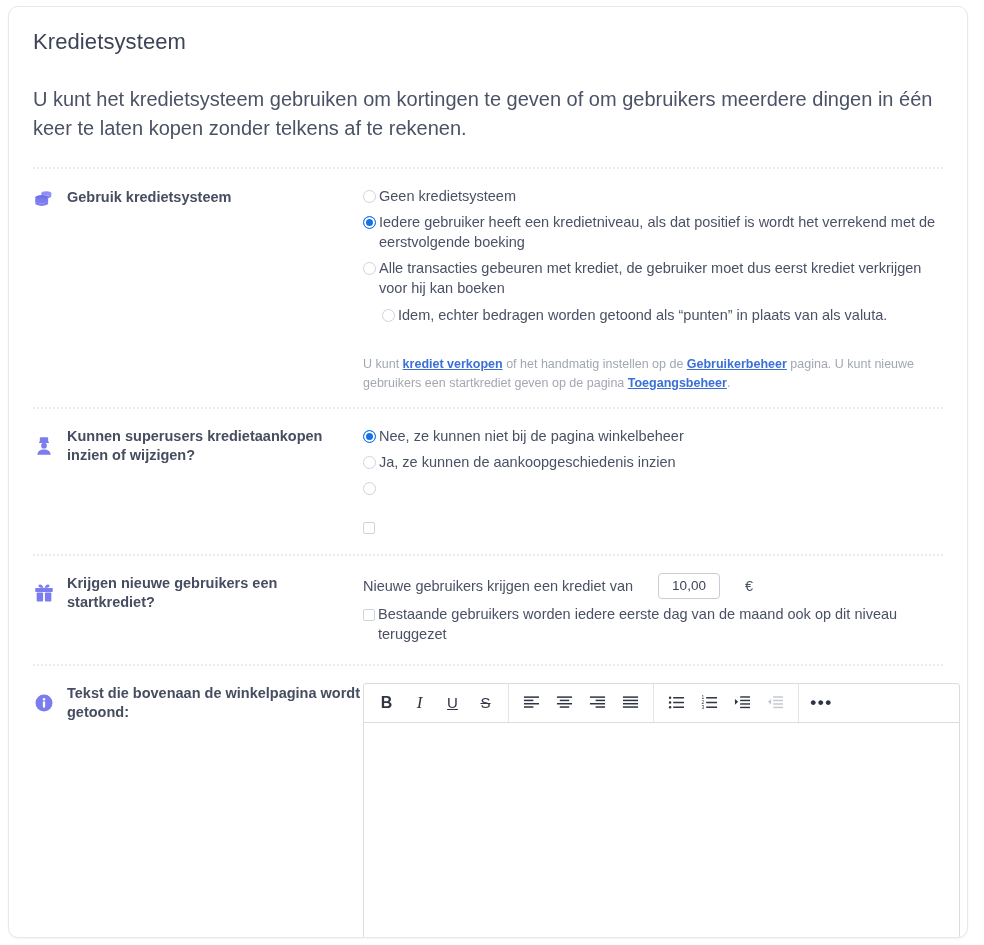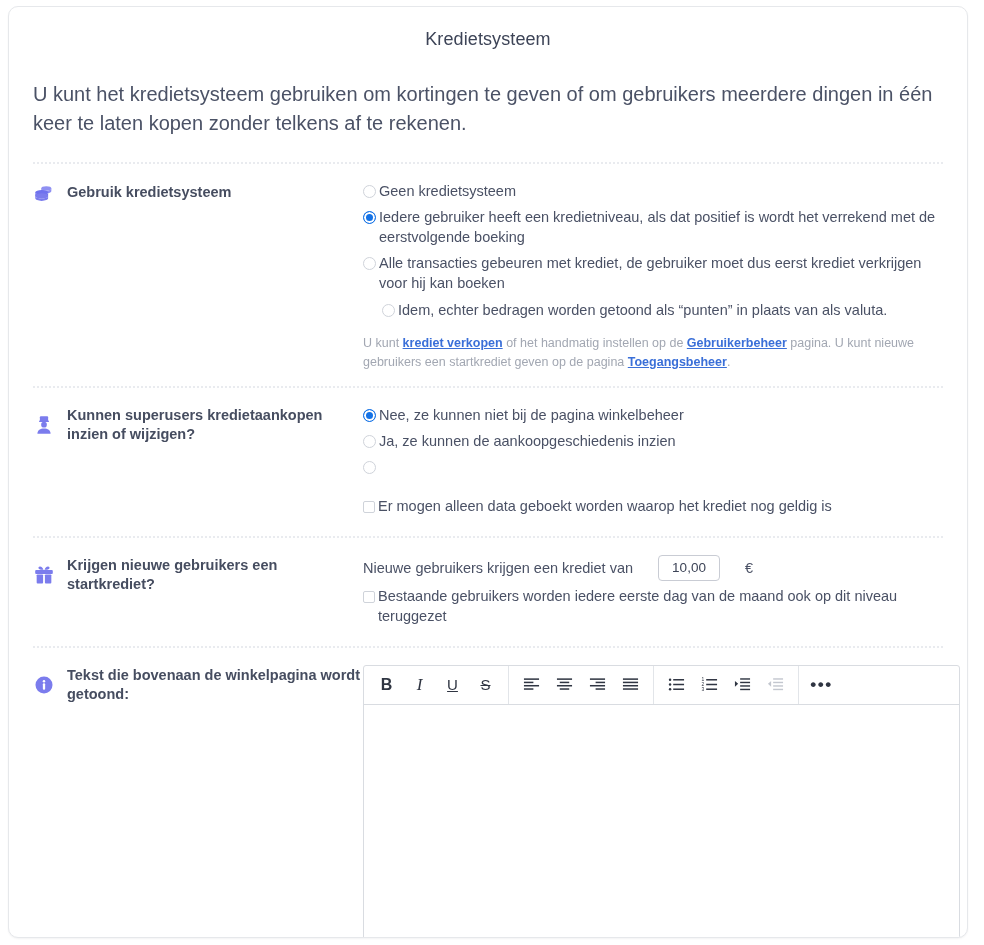--- a/index.html
+++ b/index.html
@@ -18,26 +18,25 @@
     background: #ffffff;
     border: 1px solid #e6e8eb;
     border-radius: 10px;
     box-shadow: 0 1px 2px rgba(16,24,40,.05);
     overflow: hidden;
   }
 
   .card-inner { padding: 22px 24px 0 24px; }
 
   .page-title {
-    font-size: 18px;
+    font-size: 22px;
     color: #3d4457;
     font-weight: 400;
     margin: 0 0 30px 0;
     letter-spacing: .1px;
-    text-align: center;
   }
 
   .intro {
     font-size: 20px;
     line-height: 1.45;
     color: #4b5266;
     margin: 0 0 24px 0;
     max-width: 920px;
   }
 
@@ -107,21 +106,21 @@
     border-radius: 2px;
     background: #fff;
     flex: 0 0 12px;
     margin-top: 5px;
   }
 
   .helptext {
     font-size: 12.5px;
     line-height: 1.5;
     color: #a2a7b2;
-    margin-top: 14px;
+    margin-top: 30px;
     max-width: 600px;
   }
   .helptext a {
     color: #3a6fd8;
     font-weight: bold;
     text-decoration: underline;
   }
 
   .spacer-gap { height: 16px; }
 
@@ -262,21 +261,20 @@
         </div>
 
         <div class="opt">
           <span class="radio"></span>
         </div>
 
         <div class="spacer-gap"></div>
 
         <div class="opt">
           <span class="checkbox"></span>
-          <span class="opt-text">Er mogen alleen data geboekt worden waarop het krediet nog geldig is</span>
         </div>
 
       </div>
     </div>
 
     <hr class="divider">
 
     <div class="row">
       <div class="row-label">
         <svg class="ic" viewBox="0 0 24 24">

